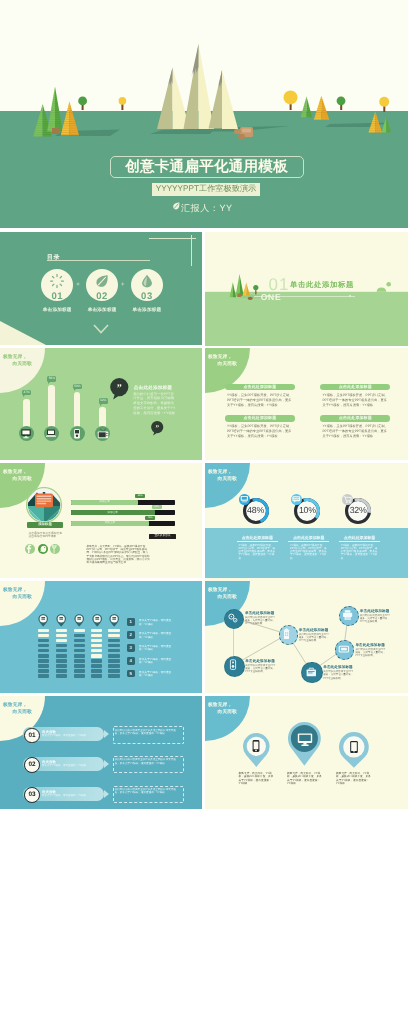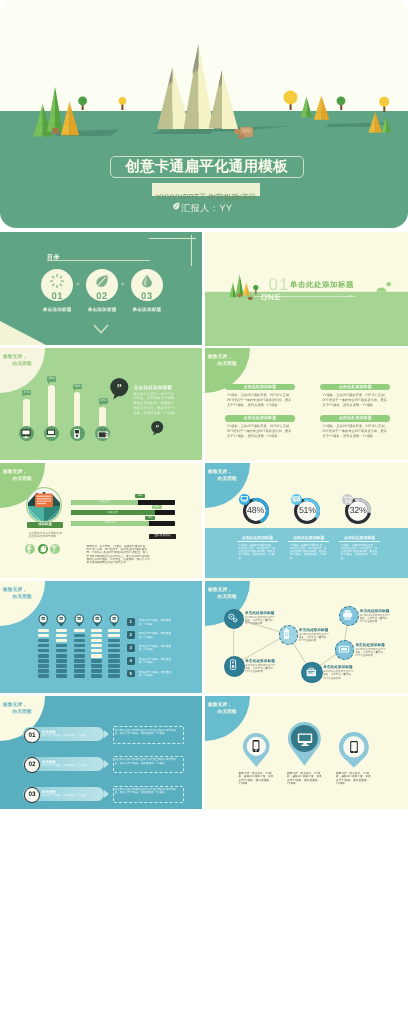--- a/index.html
+++ b/index.html
@@ -1,28 +1,28 @@
 <!DOCTYPE html>
 <html><head>
 <meta charset="utf-8">
 <style>
   html,body{margin:0;padding:0;}
   body{width:408px;height:1024px;background:#fff;font-family:"Liberation Sans",sans-serif;overflow:hidden;-webkit-font-smoothing:antialiased;text-rendering:geometricPrecision;}
   #page{position:relative;width:408px;height:1024px;background:#fff;}
   .slide{position:absolute;overflow:hidden;}
   .cn{font-family:"Liberation Sans",sans-serif;}
   
-  #cover{left:0;top:0;width:408px;height:228px;background:#FCFDF3;border-radius:16px;}
+  #cover{left:0;top:0;width:408px;height:228px;background:#FCFDF3;}
   #cover .scene{position:absolute;left:0;top:0;}
   
   #cover .titlebox{position:absolute;left:109.6px;top:155.5px;width:192px;height:20.5px;border:1.2px solid #CFE0C6;border-radius:5px;}
   #cover .title{position:absolute;left:109.6px;top:155.5px;width:194px;height:23px;line-height:23px;text-align:center;
       font-size:14.6px;color:#FAFBE8;letter-spacing:0.2px;font-weight:600;}
   #cover .subbox{position:absolute;left:152px;top:183.4px;width:108px;height:12.4px;background:#EDF0D3;}
-  #cover .sub{position:absolute;left:152px;top:183.4px;width:108px;height:12.4px;line-height:12.6px;text-align:center;font-size:8.2px;color:#6F9160;letter-spacing:0;margin-top:9px;}
+  #cover .sub{position:absolute;left:152px;top:183.4px;width:108px;height:12.4px;line-height:12.6px;text-align:center;font-size:8.2px;color:#6F9160;letter-spacing:0;}
   #cover .pres{position:absolute;left:181px;top:201.5px;height:12px;line-height:12px;text-align:left;font-size:9px;color:#EDF3DC;letter-spacing:0.6px;}
   #cover .leafic{position:absolute;left:173.3px;top:202.3px;}
   
   #s2{left:0;top:232px;width:202px;height:113px;background:#5FA484;}
   #s2 .corner-h{position:absolute;left:148.6px;top:6px;width:47.6px;height:1px;background:#D8E8CB;}
   #s2 .corner-v{position:absolute;left:191.4px;top:3px;width:1px;height:30.6px;background:#D8E8CB;}
   #s2 .s2-head{position:absolute;left:47px;top:20.5px;font-size:6px;color:#F2F7E8;font-weight:700;letter-spacing:0.4px;}
   #s2 .s2-rule{position:absolute;left:47px;top:27.5px;width:103px;height:0.8px;background:#CBDDBE;}
   #s2 .s2-tri{position:absolute;left:0;bottom:0;width:0;height:0;border-left:46px solid #F3F3D7;border-top:24px solid transparent;}
   #s2 .s2-chev{position:absolute;left:93px;top:92px;}
@@ -423,21 +423,21 @@
         <div style="position:absolute;left:34.39999999999999px;top:31.4px;width:10.6px;height:10.6px;border-radius:50%;background:#2FA8DE"></div>
         <svg width="10.6" height="10.6" viewBox="0 0 10 10" style="position:absolute;left:34.39999999999999px;top:31.4px">
           <rect x="1.6" y="1.8" width="6.8" height="4.6" rx="0.6" fill="#FAFAF0"></rect>
           <rect x="2.6" y="2.7" width="4.8" height="2.6" fill="#2FA8DE"></rect>
           <rect x="2.4" y="7" width="5.2" height="0.9" rx="0.45" fill="#FAFAF0"></rect>
         </svg>
         <svg width="28" height="28" viewBox="0 0 28 28" style="position:absolute;left:88.39999999999998px;top:33.5px">
           <circle cx="14" cy="14" r="11.45" fill="#FAFAF4" stroke="#2B2F33" stroke-width="3.1"></circle>
           <circle cx="14" cy="14" r="11.45" fill="none" stroke="#5CC7ED" stroke-width="3.1" stroke-dasharray="28.78 71.94" transform="rotate(-107 14 14)"></circle>
         </svg>
-        <div class="d-val" style="left:89.39999999999998px;top:42.7px;width:26px;line-height:9.6px">51%</div>
+        <div class="d-val" style="left:89.39999999999998px;top:42.7px;width:26px;line-height:9.6px">10%</div>
         <div style="position:absolute;left:86.19999999999997px;top:31.4px;width:10.6px;height:10.6px;border-radius:50%;background:#5CC7ED"></div>
         <svg width="10.6" height="10.6" viewBox="0 0 10 10" style="position:absolute;left:86.19999999999997px;top:31.4px">
           <rect x="1.3" y="2.2" width="7.4" height="4.6" rx="1" fill="#FAFAF0"></rect>
           <path d="M3 6.6 L2.6 8.2 L4.6 6.8 Z" fill="#FAFAF0"></path>
           <rect x="2.3" y="3.3" width="5.4" height="0.55" fill="#3DB8E8"></rect>
           <rect x="2.3" y="4.6" width="5.4" height="0.55" fill="#3DB8E8"></rect>
         </svg>
         <svg width="28" height="28" viewBox="0 0 28 28" style="position:absolute;left:139.2px;top:33.5px">
           <circle cx="14" cy="14" r="11.45" fill="#FAFAF4" stroke="#2B2F33" stroke-width="3.1"></circle>
           <circle cx="14" cy="14" r="11.45" fill="none" stroke="#C9CCCE" stroke-width="3.1" stroke-dasharray="23.02 71.94" transform="rotate(-107 14 14)"></circle>

